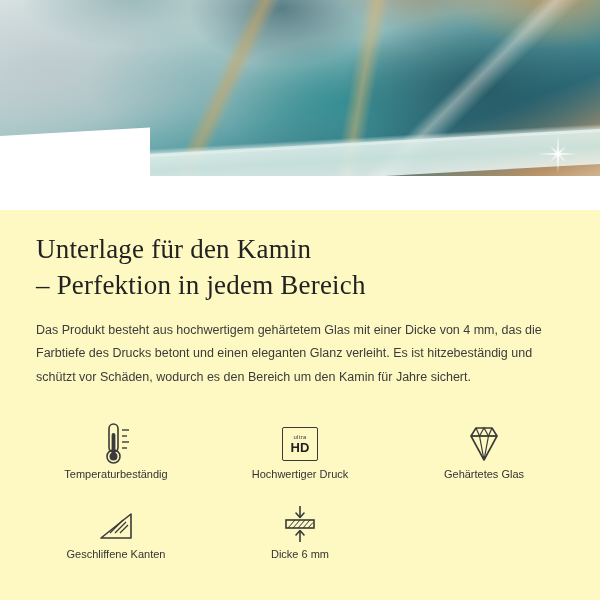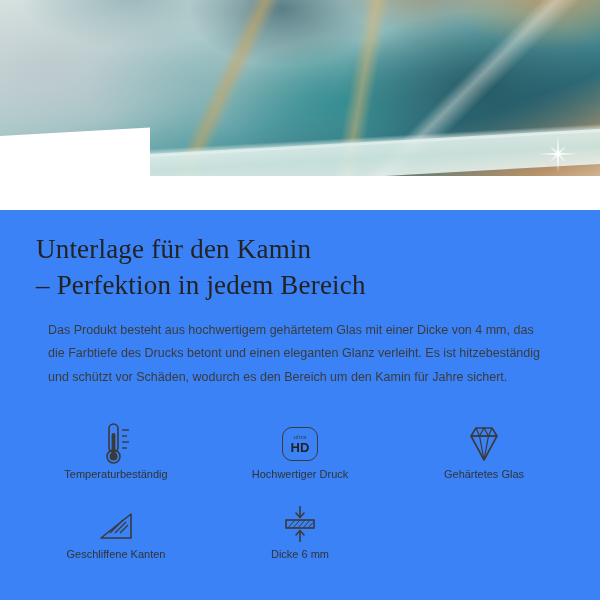--- a/index.html
+++ b/index.html
@@ -10,21 +10,21 @@
     width: 600px;
     height: 600px;
     background: #ffffff;
     font-family: "Liberation Sans", sans-serif;
     overflow: hidden;
   }
   .page {
     position: relative;
     width: 600px;
     height: 600px;
-    background: #3b82f6;
+    background: #fef9c3;
   }
 
   
   .hero {
     position: relative;
     width: 600px;
     height: 210px;
     overflow: hidden;
     background: #ffffff;
   }
@@ -126,21 +126,21 @@
     color: #222222;
     font-weight: 400;
     margin: 0 0 16px 0;
     letter-spacing: 0.2px;
   }
   .headline .l2 { display: block; }
   .body-text {
     font-size: 12.5px;
     line-height: 1.85;
     color: #3b3b3b;
-    margin: 12px;
+    margin: 0;
     max-width: 528px;
   }
 
   
   .features {
     display: grid;
     grid-template-columns: repeat(3, 1fr);
     row-gap: 4px;
     margin-top: 26px;
     padding: 0 24px;
@@ -162,21 +162,21 @@
     margin-top: 0;
     font-size: 11px;
     color: #333333;
     text-align: center;
     line-height: 1.3;
   }
   .hd-box {
     width: 34px;
     height: 32px;
     border: 1.6px solid #3a3a3a;
-    border-radius: 10px;
+    border-radius: 2px;
     display: flex;
     flex-direction: column;
     align-items: center;
     justify-content: center;
     line-height: 1;
   }
   .hd-box .ultra {
     font-size: 6px;
     letter-spacing: 0.3px;
     color: #3a3a3a;

